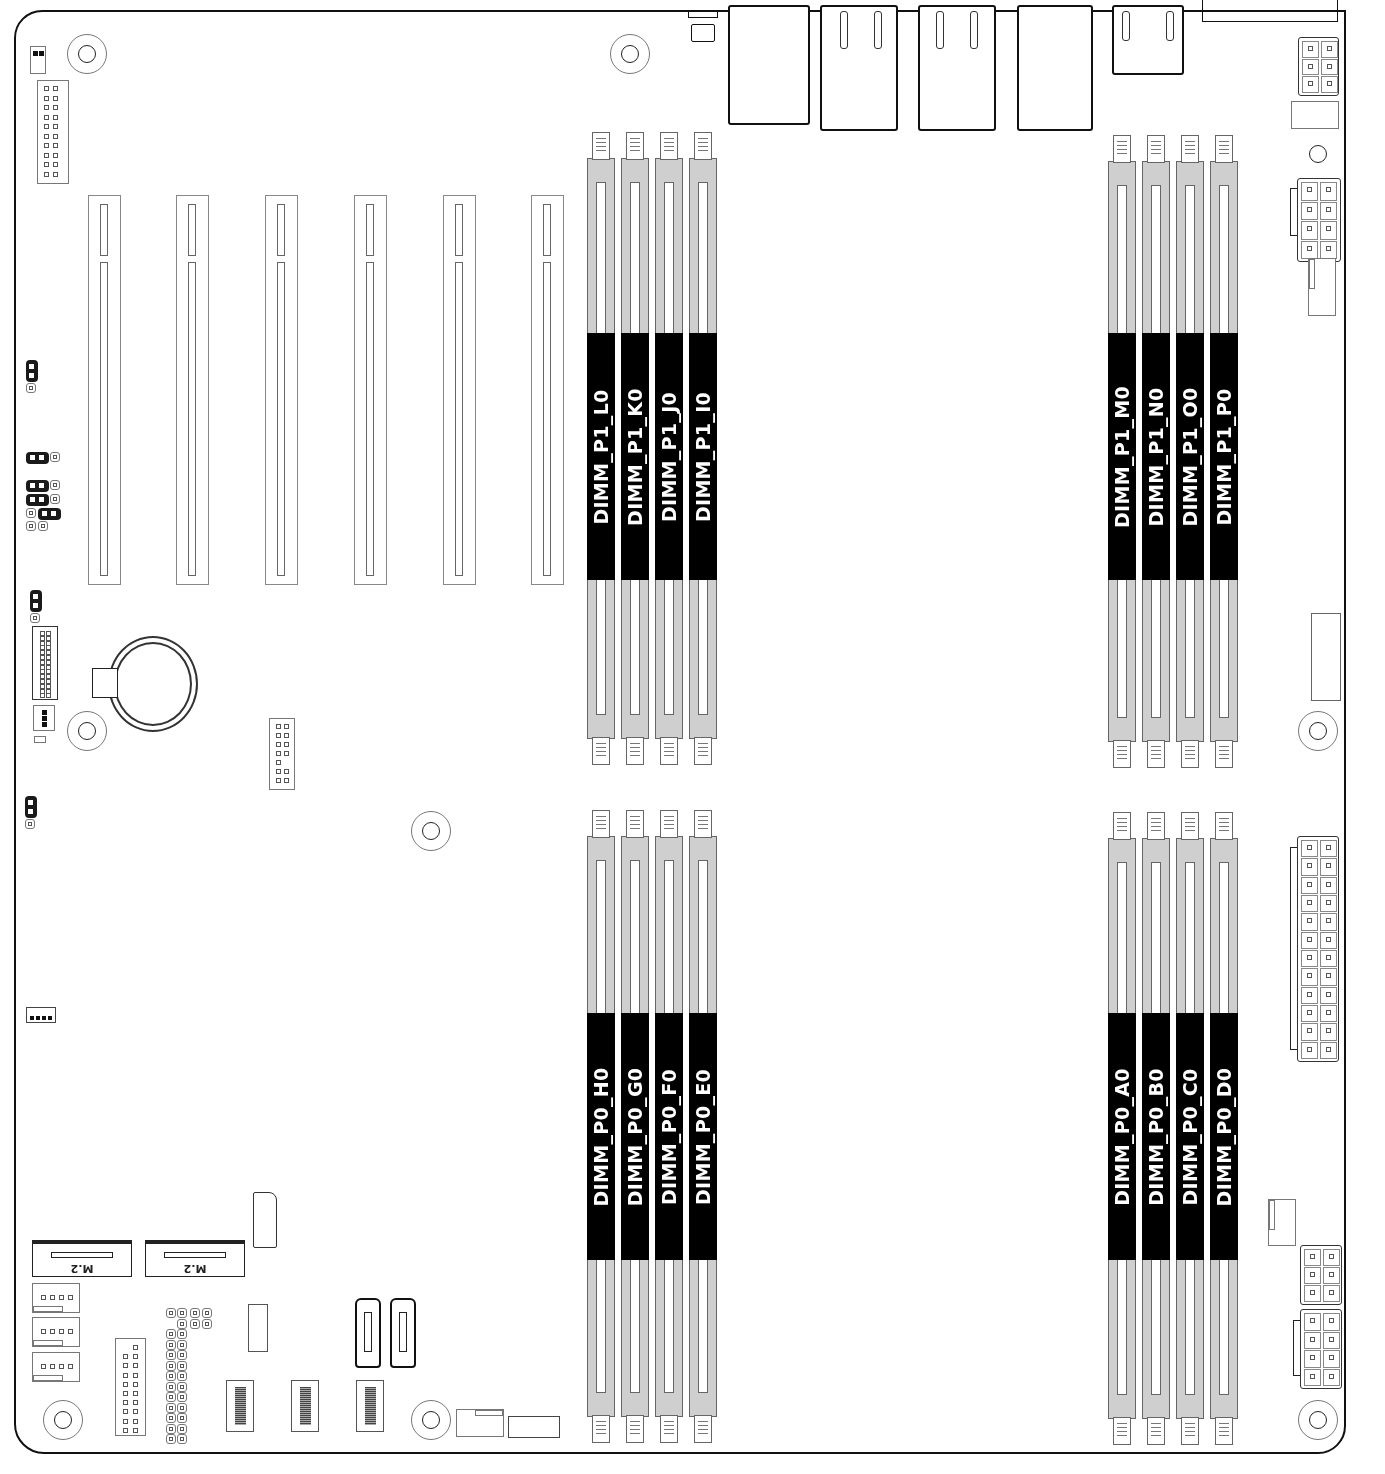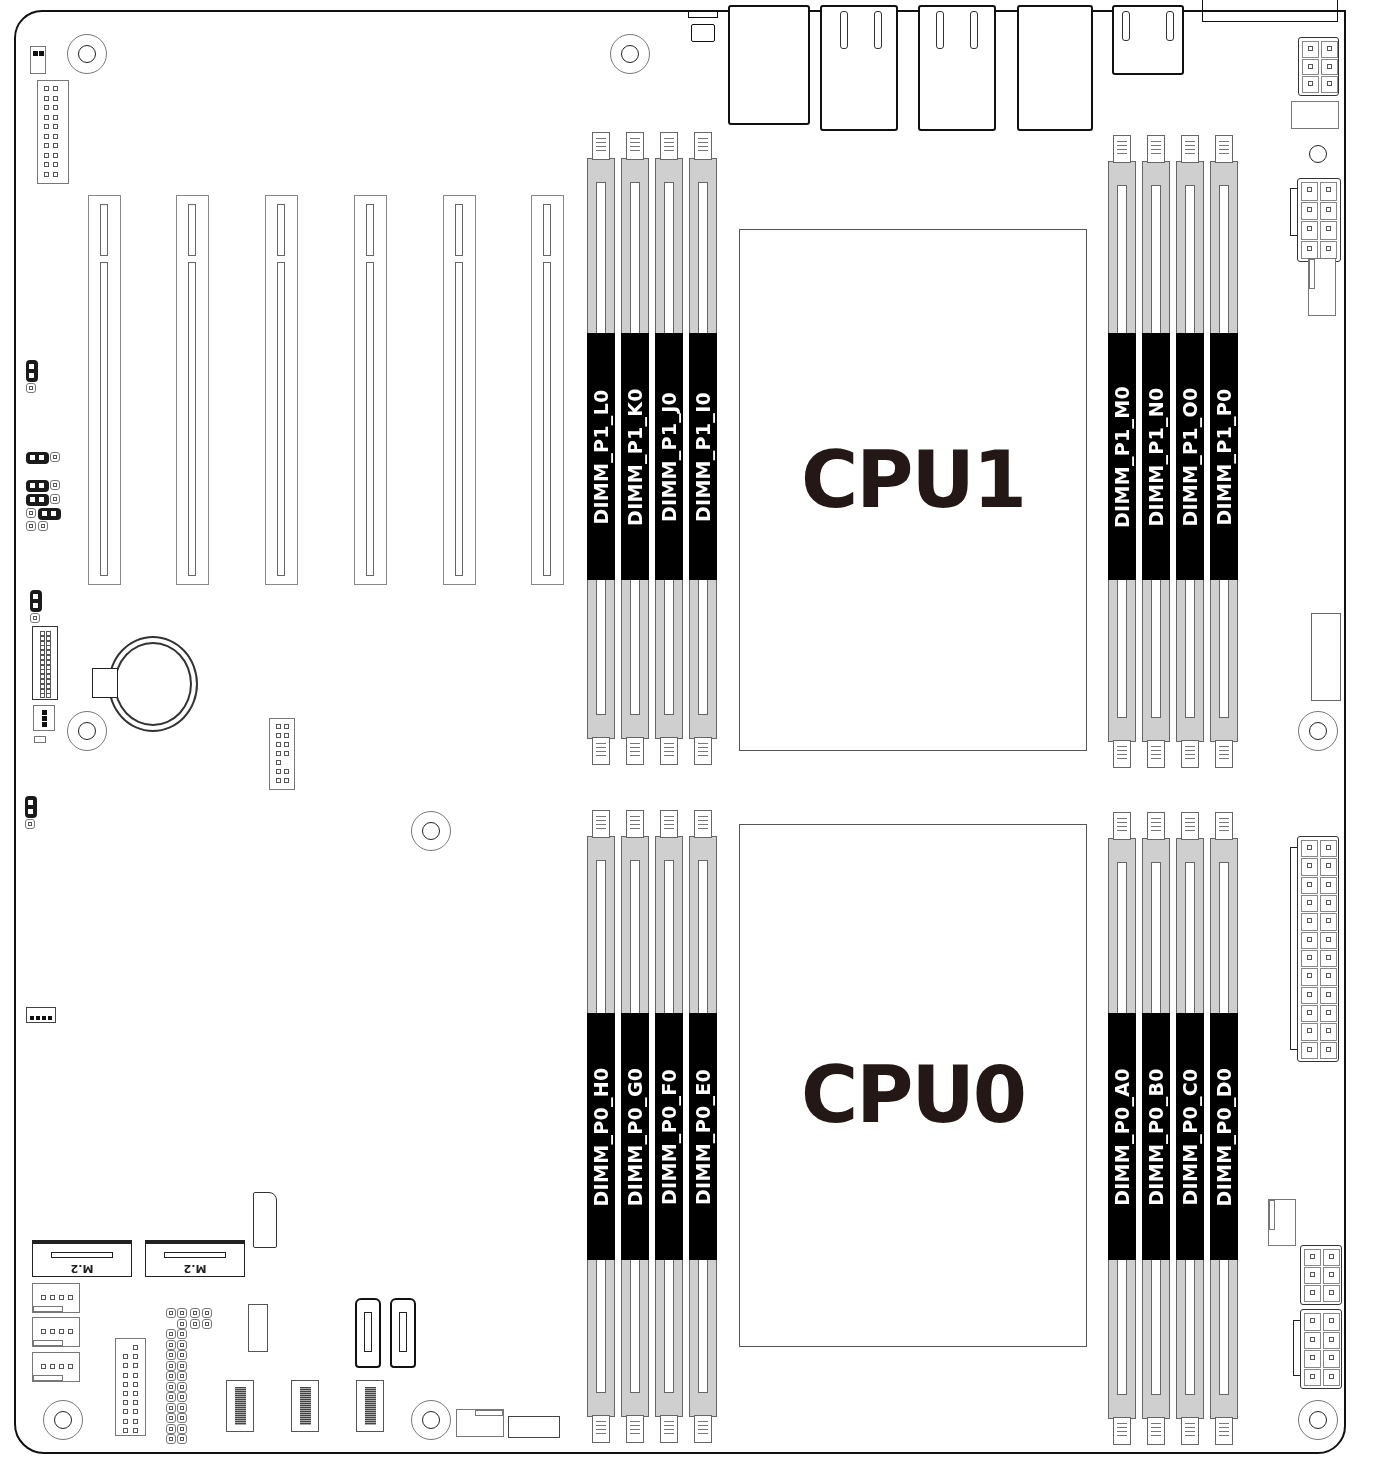--- a/index.html
+++ b/index.html
@@ -80,26 +80,20 @@
   <div class="standoff" style="left:67px;top:711px;"></div>
   <div class="standoff" style="left:411px;top:811px;"></div>
   <div class="standoff" style="left:1298px;top:711px;"></div>
   <div class="standoff" style="left:43px;top:1400px;"></div>
   <div class="standoff" style="left:411px;top:1400px;"></div>
   <div class="standoff" style="left:1298px;top:1400px;"></div>
   <div class="hole" style="left:1309px;top:145px;"></div>
 
   <div id="pcie-container"></div>
 
-  <div class="cpu-socket" style="left:739px;top:229px;width:346px;height:520px;">
-    <div class="cpu-label" style="top:205px;">CPU1</div>
-  </div>
-  <div class="cpu-socket" style="left:739px;top:824px;width:346px;height:521px;">
-    <div class="cpu-label" style="top:225px;">CPU0</div>
-  </div>
 
   <div id="dimm-container"></div>
 
   <div class="hdr" style="left:30px;top:46px;width:16px;height:28px;">
     <div class="pinf" style="left:2px;top:4px;"></div>
       <div class="pinf" style="left:8px;top:4px;"></div>
   </div>
   <div class="hdr" id="hdr-left-top" style="left:37px;top:80px;width:32px;height:104px;">
       <div class="pin" style="left: 6px; top: 5px;"></div>
       <div class="pin" style="left: 15px; top: 5px;"></div>

